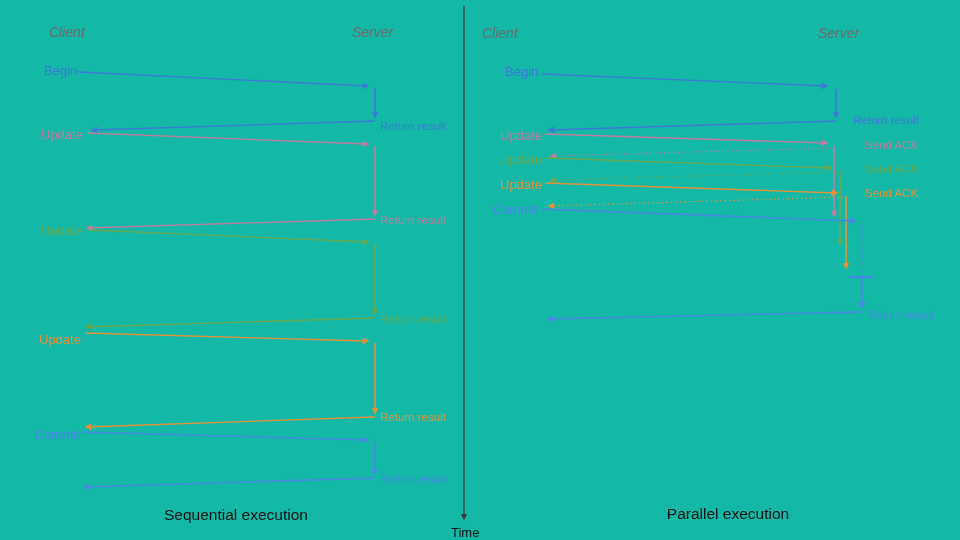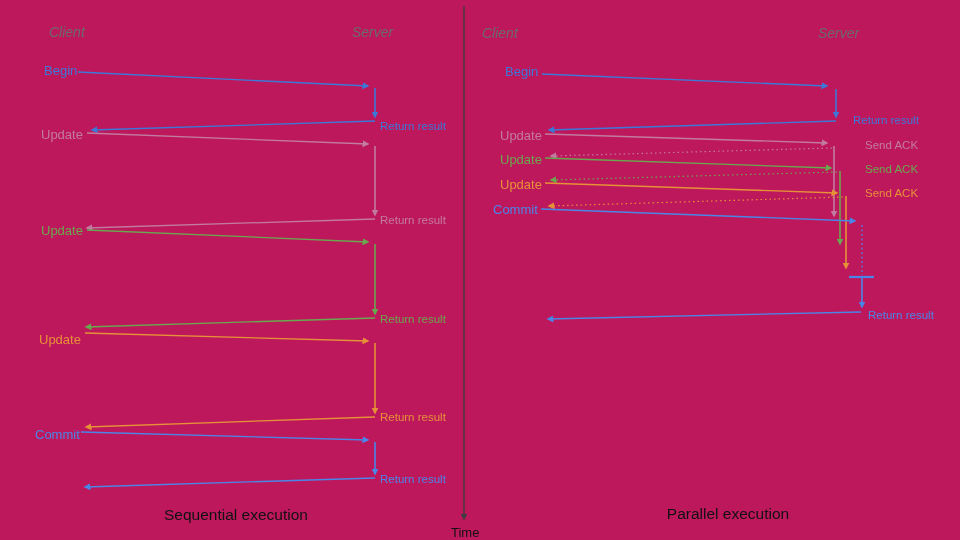--- a/index.html
+++ b/index.html
@@ -4,21 +4,21 @@
 <style>
   html, body {
     margin: 0; padding: 0;
     background: #ffffff;
     font-family: "Liberation Sans", sans-serif;
   }
   .stage {
     position: relative;
     width: 960px;
     height: 540px;
-    background: #be185d;
+    background: #14b8a6;
     overflow: hidden;
     text-align: center;
   }
   svg text {
     font-family: "Liberation Sans", sans-serif;
   }
 </style>
 </head>
 <body>
 

